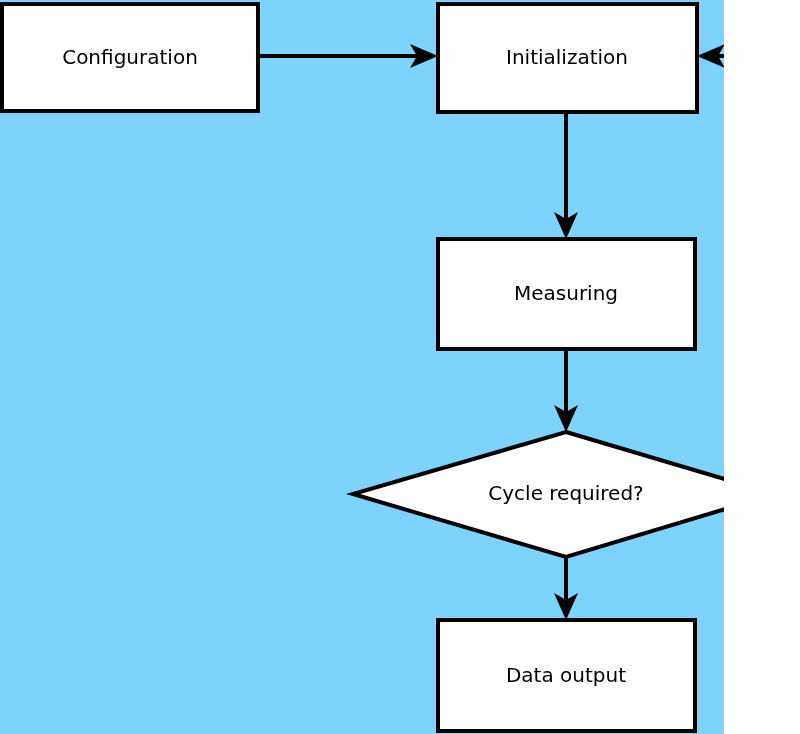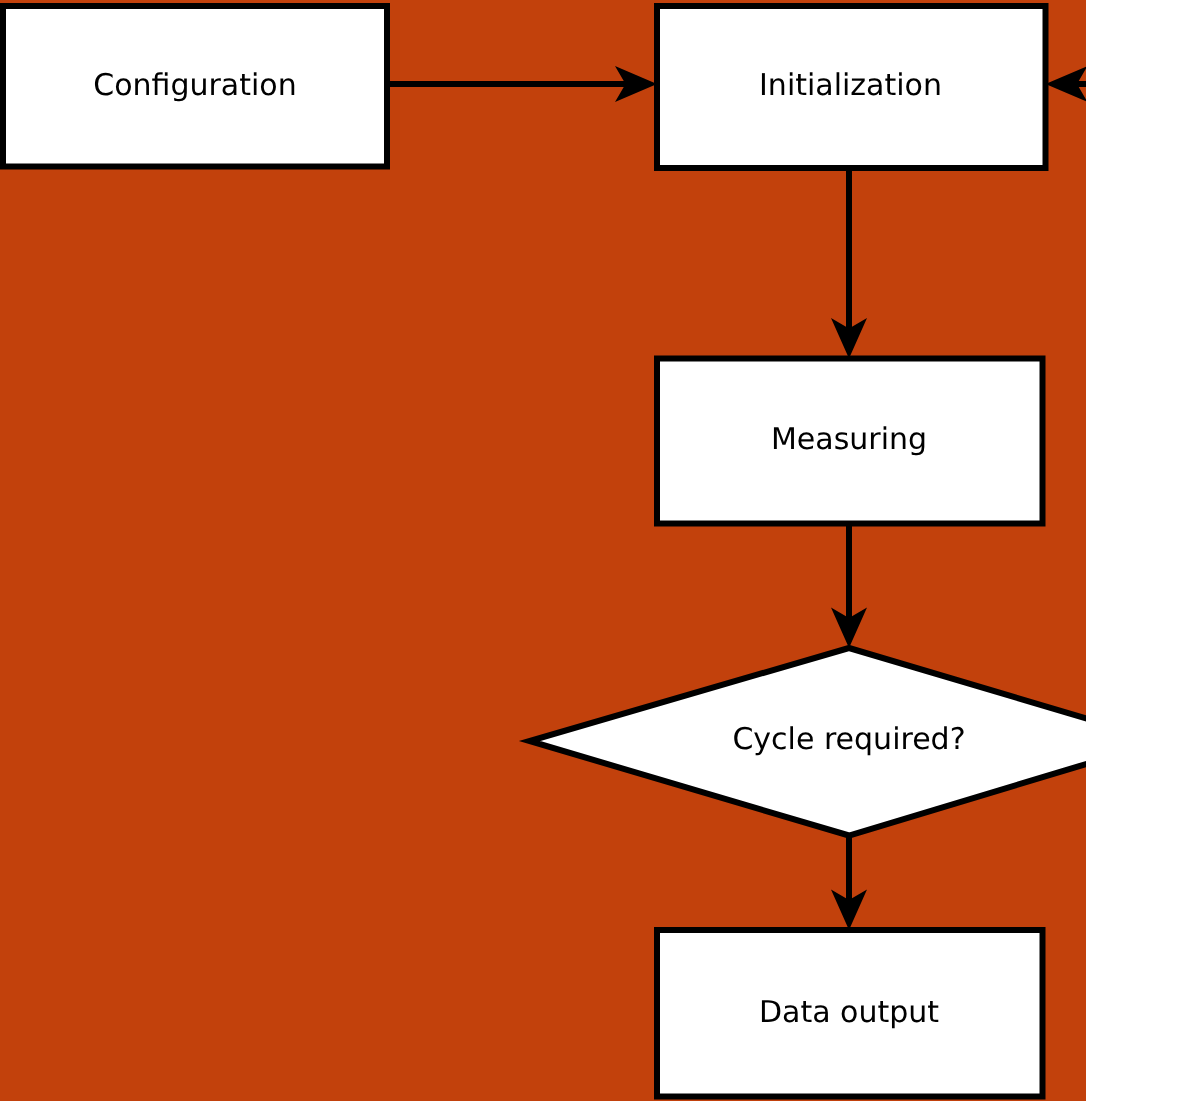--- a/index.html
+++ b/index.html
@@ -7,21 +7,21 @@
     padding: 0;
     background: #ffffff;
   }
   body {
     font-family: "DejaVu Sans", "Liberation Sans", sans-serif;
   }
   #canvas {
     position: relative;
     width: 724px;
     height: 734px;
-    background: #c2410c;
+    background: #7dd3fc;
     overflow: hidden;
   }
   #flow-svg {
     position: absolute;
     top: 0;
     left: 0;
     width: 800px;
     height: 734px;
     display: block;
   }

